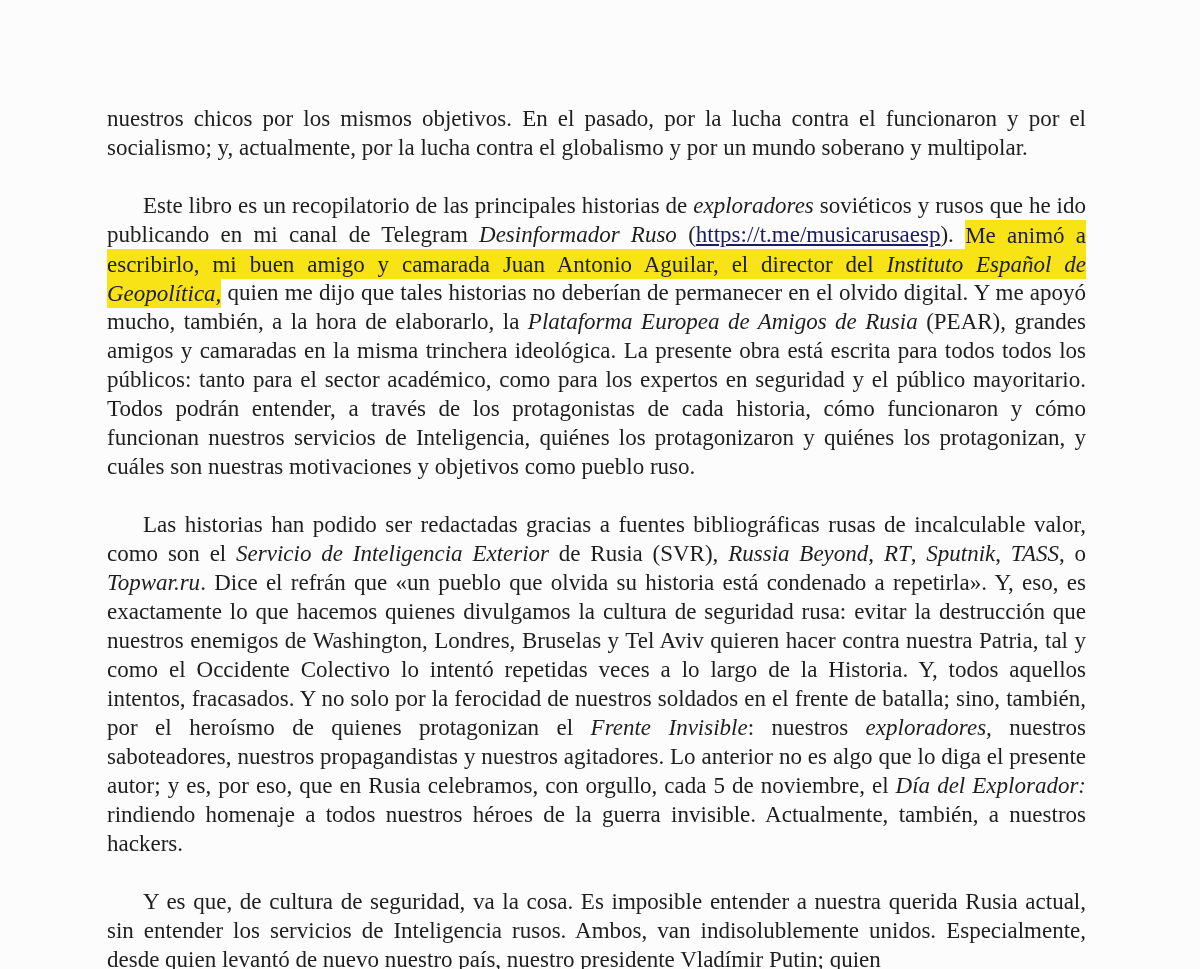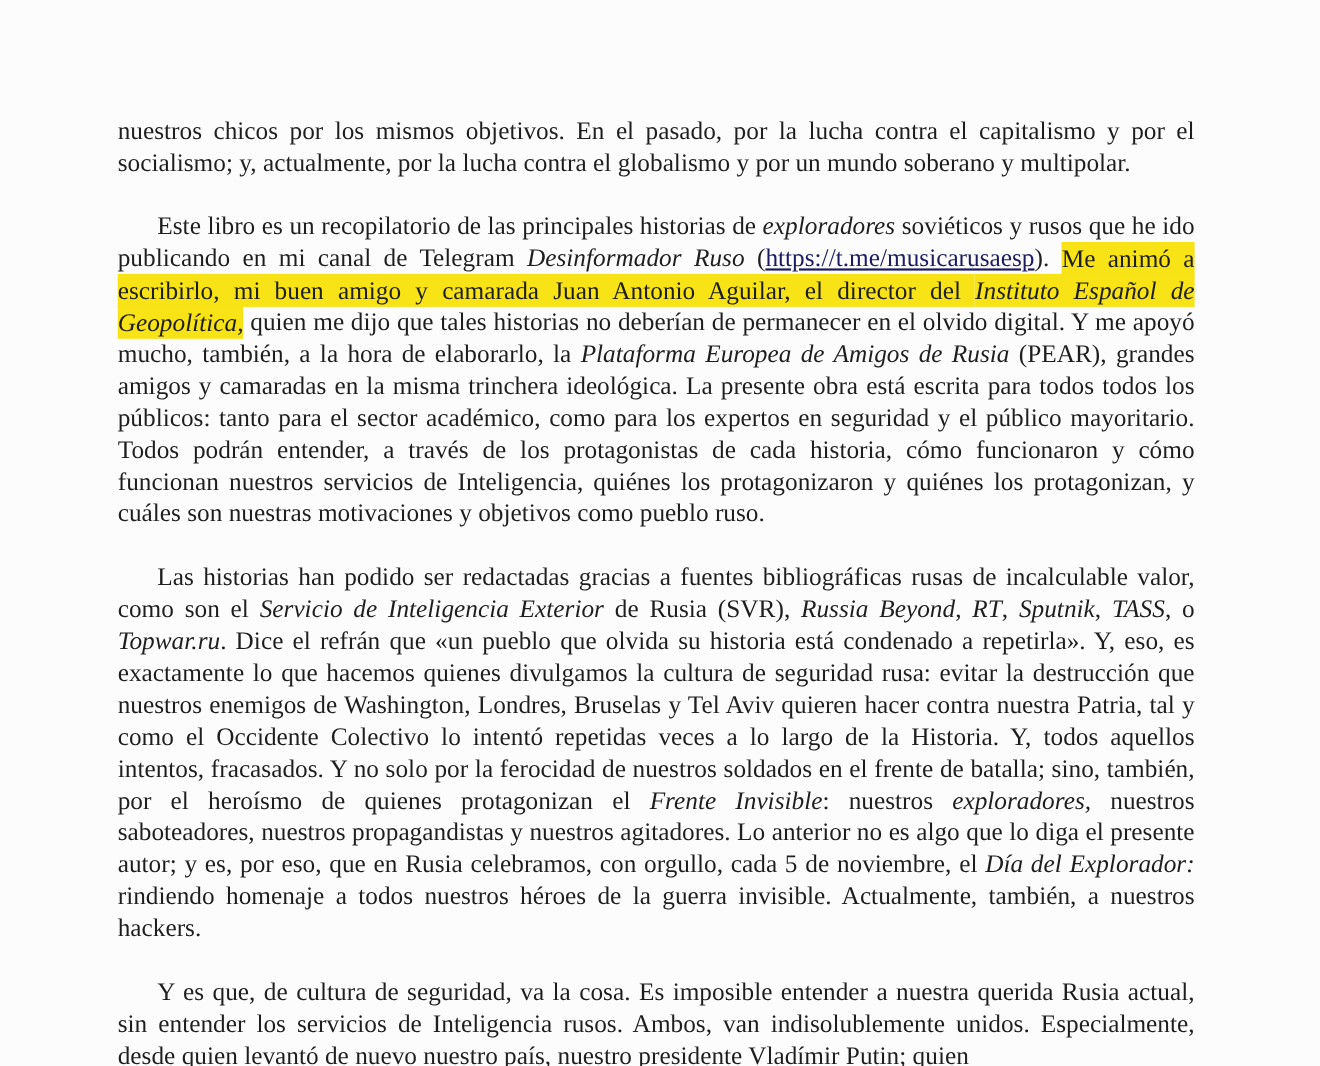--- a/index.html
+++ b/index.html
@@ -44,18 +44,18 @@
   a.doc-link {
     color: var(--link-color, #1b1b62);
     text-underline-offset: 2px;
   }
 </style>
 </head>
 <body>
 
 <div class="page">
   <div class="text-block">
-      <p class="para"><span>nuestros chicos por los mismos objetivos. En el pasado, por la lucha contra el capitalismo y por el socialismo; y, actualmente, por la lucha contra el globalismo y por un mundo soberano y multipolar.</span></p>
+      <p class="para"><span>nuestros chicos por los mismos objetivos. En el pasado, por la lucha contra el funcionaron y por el socialismo; y, actualmente, por la lucha contra el globalismo y por un mundo soberano y multipolar.</span></p>
       <p class="para indent"><span>Este libro es un recopilatorio de las principales historias de </span><em>exploradores</em><span> soviéticos y rusos que he ido publicando en mi canal de Telegram </span><em>Desinformador Ruso</em><span> (</span><a class="doc-link" href="#">https://t.me/musicarusaesp</a><span>). </span><span class="hl">Me animó a escribirlo, mi buen amigo y camarada Juan Antonio Aguilar, el director del </span><em class="hl">Instituto Español de Geopolítica,</em><span> quien me dijo que tales historias no deberían de permanecer en el olvido digital. Y me apoyó mucho, también, a la hora de elaborarlo, la </span><em>Plataforma Europea de Amigos de Rusia</em><span> (PEAR), grandes amigos y camaradas en la misma trinchera ideológica. La presente obra está escrita para todos todos los públicos: tanto para el sector académico, como para los expertos en seguridad y el público mayoritario. Todos podrán entender, a través de los protagonistas de cada historia, cómo funcionaron y cómo funcionan nuestros servicios de Inteligencia, quiénes los protagonizaron y quiénes los protagonizan, y cuáles son nuestras motivaciones y objetivos como pueblo ruso.</span></p>
       <p class="para indent"><span>Las historias han podido ser redactadas gracias a fuentes bibliográficas rusas de incalculable valor, como son el </span><em>Servicio de Inteligencia Exterior</em><span> de Rusia (SVR), </span><em>Russia Beyond</em><span>, </span><em>RT</em><span>, </span><em>Sputnik</em><span>, </span><em>TASS</em><span>, o </span><em>Topwar.ru</em><span>. Dice el refrán que «un pueblo que olvida su historia está condenado a repetirla». Y, eso, es exactamente lo que hacemos quienes divulgamos la cultura de seguridad rusa: evitar la destrucción que nuestros enemigos de Washington, Londres, Bruselas y Tel Aviv quieren hacer contra nuestra Patria, tal y como el Occidente Colectivo lo intentó repetidas veces a lo largo de la Historia. Y, todos aquellos intentos, fracasados. Y no solo por la ferocidad de nuestros soldados en el frente de batalla; sino, también, por el heroísmo de quienes protagonizan el </span><em>Frente Invisible</em><span>: nuestros </span><em>exploradores,</em><span> nuestros saboteadores, nuestros propagandistas y nuestros agitadores. Lo anterior no es algo que lo diga el presente autor; y es, por eso, que en Rusia celebramos, con orgullo, cada 5 de noviembre, el </span><em>Día del Explorador:</em><span> rindiendo homenaje a todos nuestros héroes de la guerra invisible. Actualmente, también, a nuestros hackers.</span></p>
       <p class="para indent"><span>Y es que, de cultura de seguridad, va la cosa. Es imposible entender a nuestra querida Rusia actual, sin entender los servicios de Inteligencia rusos. Ambos, van indisolublemente unidos. Especialmente, desde quien levantó de nuevo nuestro país, nuestro presidente Vladímir Putin; quien</span></p>
     </div>
 </div>
 
 </body></html>

